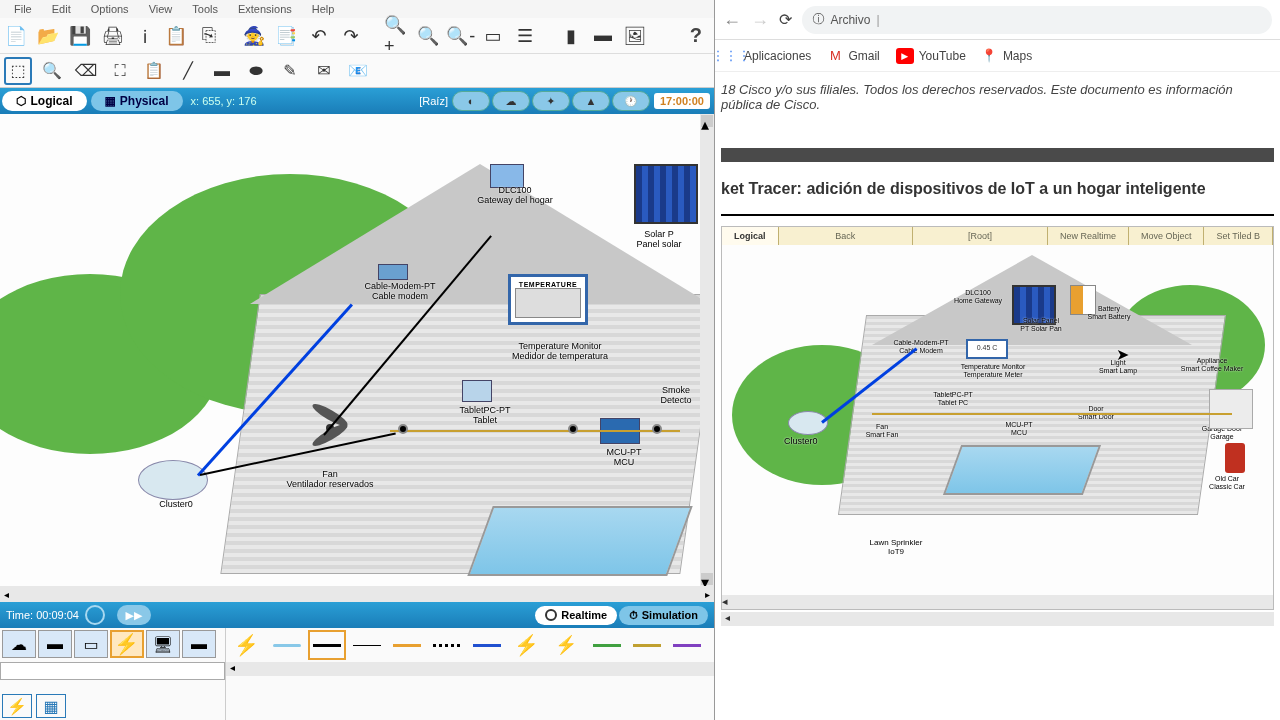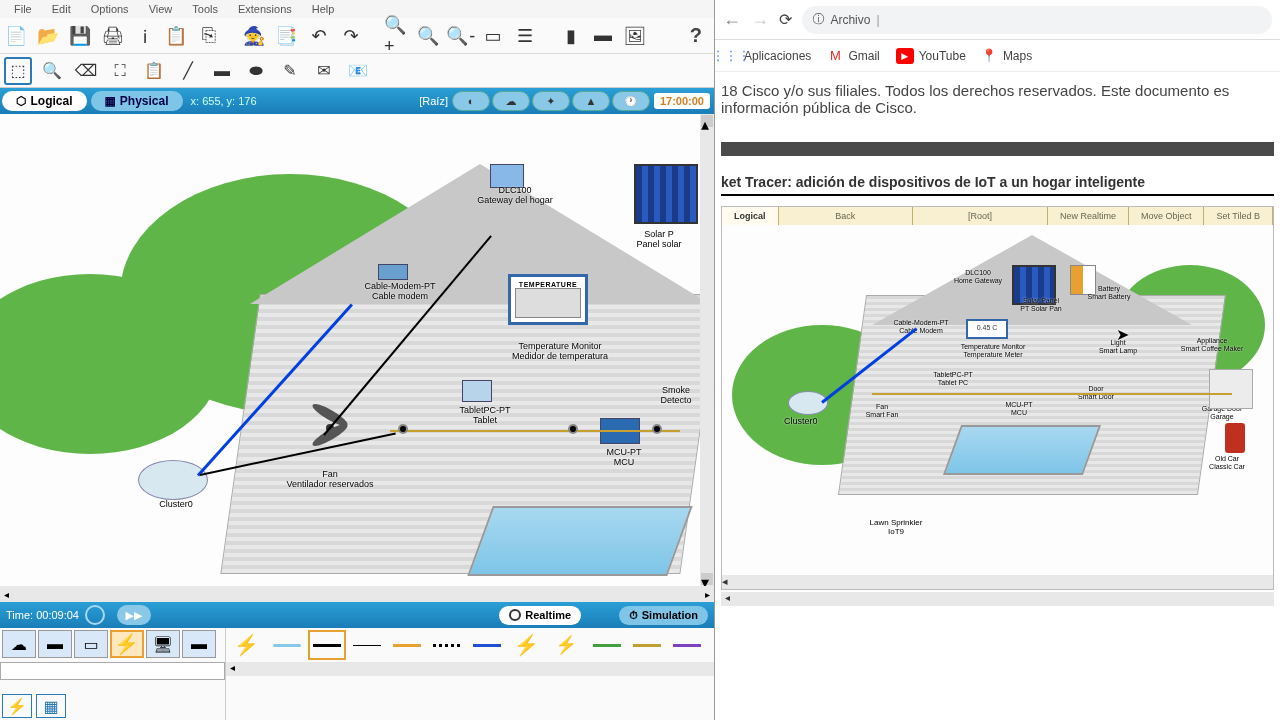--- a/index.html
+++ b/index.html
@@ -51,21 +51,21 @@
 .link-blue { background: #0040e0; height: 3px; }
 .link-dot { position: absolute; width: 10px; height: 10px; background: #000; border-radius: 50%; border: 2px solid #888; }
 
 .hscroll { height: 16px; background: #e8e8e8; display: flex; align-items: center; justify-content: space-between; padding: 0 4px; font-size: 10px; }
 
 
 .time-bar { height: 26px; background: linear-gradient(#2a9fd6, #1a7db8); display: flex; align-items: center; color: #fff; font-size: 11px; padding: 0 6px; }
 .time-bar .clock-icon { width: 20px; height: 20px; border: 2px solid #a8d8f0; border-radius: 50%; margin: 0 6px; position: relative; }
 .ff-btn { width: 34px; height: 20px; background: #8ac8e8; border-radius: 10px; display: flex; align-items: center; justify-content: center; margin-left: 6px; cursor: pointer; }
 .mode-tabs { margin-left: auto; display: flex; gap: 2px; }
-.mode-tab { padding: 3px 10px; background: #fff; color: #000; border-radius: 12px; font-weight: bold; display: flex; align-items: center; gap: 4px; cursor: pointer; margin-left: 36px; }
+.mode-tab { padding: 3px 10px; background: #fff; color: #000; border-radius: 12px; font-weight: bold; display: flex; align-items: center; gap: 4px; cursor: pointer; }
 .mode-tab.inactive { background: #7ec5e8; }
 
 
 .palette { height: 92px; background: #fafafa; display: flex; }
 .pal-left { width: 226px; border-right: 1px solid #ccc; display: flex; flex-direction: column; }
 .pal-row { display: flex; gap: 2px; padding: 2px; }
 .pal-dev { width: 34px; height: 28px; background: #d8e8f8; border: 1px solid #999; display: flex; align-items: center; justify-content: center; font-size: 16px; cursor: pointer; }
 .pal-dev.sel { border: 2px solid #e8a030; background: #ffe8c0; }
 .pal-input { flex: 1; }
 .pal-input input { width: 100%; height: 18px; font-size: 10px; border: 1px solid #aaa; }
@@ -82,23 +82,23 @@
 
 .browser-bar { height: 40px; background: #fff; display: flex; align-items: center; padding: 0 8px; gap: 10px; border-bottom: 1px solid #ddd; }
 .nav-arrow { font-size: 18px; color: #888; cursor: pointer; }
 .reload { font-size: 16px; color: #444; cursor: pointer; }
 .addr { flex: 1; height: 28px; background: #f1f3f4; border-radius: 14px; display: flex; align-items: center; padding: 0 10px; font-size: 12px; color: #555; gap: 6px; }
 .bookmarks { height: 32px; display: flex; align-items: center; padding: 0 8px; gap: 16px; font-size: 12px; color: #444; border-bottom: 1px solid #eee; }
 .bm { display: flex; align-items: center; gap: 5px; cursor: pointer; }
 .bm-icon { width: 16px; height: 16px; display: flex; align-items: center; justify-content: center; font-size: 13px; }
 
 .doc-content { flex: 1; padding: 10px 6px; overflow: hidden; position: relative; font-size: 11px; color: #333; }
-.copyright { font-size: 15px; color: #444; margin-bottom: 26px; }
+.copyright { font-size: 13px; color: #444; margin-bottom: 36px; font-style: italic; }
 .dark-band { height: 14px; background: #4a4a4a; margin-bottom: 18px; }
-.doc-title { font-size: 14px; font-weight: bold; border-bottom: 2px solid #000; padding-bottom: 4px; margin-bottom: 10px; }
+.doc-title { font-size: 16px; font-weight: bold; border-bottom: 2px solid #000; padding-bottom: 16px; margin-bottom: 10px; }
 
 .doc-workspace { border: 1px solid #bbb; }
 .doc-tabs { height: 18px; background: linear-gradient(#f8e8b0, #e8d890); display: flex; font-size: 9px; }
 .doc-tab { padding: 2px 12px; border-right: 1px solid #c0b070; background: #f8f0d0; color: #665; display: flex; align-items: center; }
 .doc-tab.first { background: #fffbee; font-weight: bold; color: #333; }
 .doc-canvas { height: 350px; background: #fdfdfd; position: relative; overflow: hidden; }
 .doc-scroll { height: 14px; background: #e8e8e8; }
 .doc-time { height: 16px; background: linear-gradient(#f8e8b0, #e8d890); font-size: 8px; padding: 2px 4px; display: flex; gap: 4px; }
 .doc-time span { border-right: 1px solid #c0b070; padding-right: 4px; }
 

